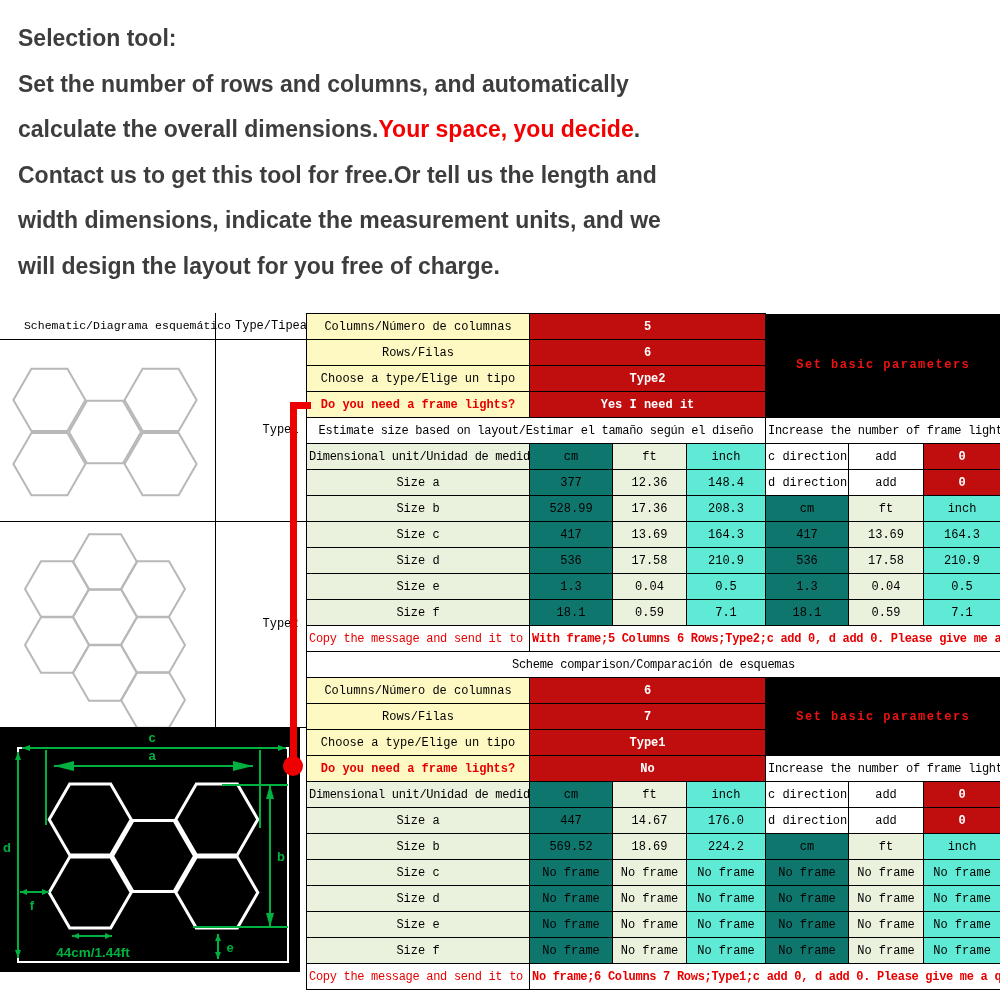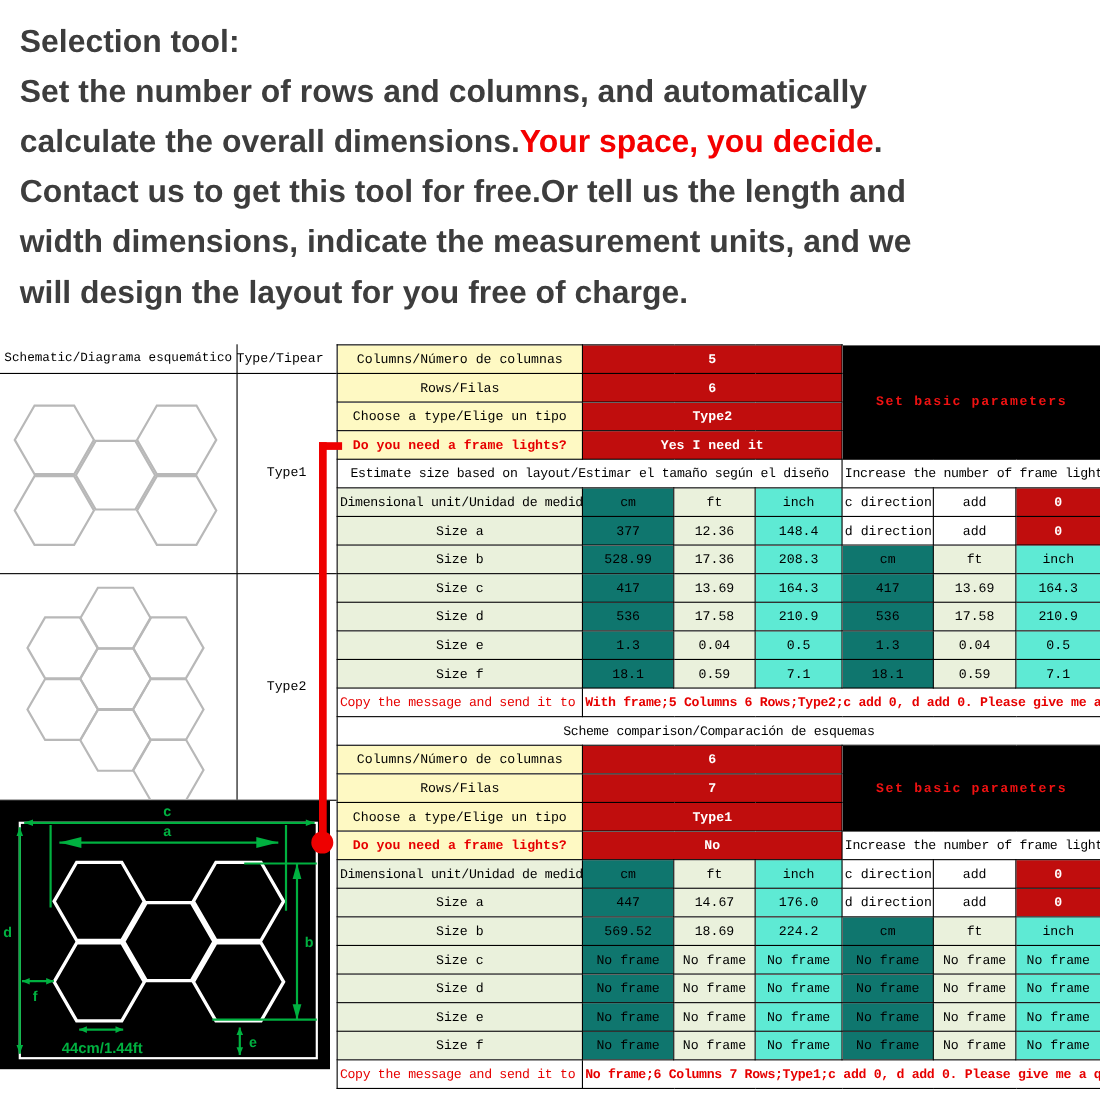--- a/index.html
+++ b/index.html
@@ -2,42 +2,42 @@
 <html><head>
 <meta charset="utf-8">
 <style>
   html,body{margin:0;padding:0;}
   body{width:1000px;height:1000px;position:relative;background:#fff;overflow:hidden;
        font-family:"Liberation Mono","DejaVu Sans Mono",monospace;color:#000;}
 
   
   .intro{position:absolute;left:18px;top:16px;width:975px;
          font-family:"Liberation Sans","DejaVu Sans",sans-serif;
-         font-weight:bold;font-size:29px;color:#3d3d3d;line-height:45.5px;white-space:nowrap;}
+         font-weight:bold;font-size:23px;color:#3d3d3d;line-height:45.5px;white-space:nowrap;}
   .intro .red{color:#f40000;}
 
   
   table.main{position:absolute;left:306px;top:313px;width:694px;
              border-collapse:collapse;table-layout:fixed;}
   .main td{border:1px solid #000;height:25px;padding:0 2px;text-align:center;
            font-size:12px;white-space:nowrap;overflow:hidden;}
   .peach{background:#fef9c3;font-size:11.5px;}
   .redcell{background:#c00d0d;color:#fff;font-weight:bold;font-size:13px;}
   .redlab{color:#e60000;font-weight:bold;font-size:12px;margin-top:42px;}
   .setb{border:none !important;background:#000000;color:#ef1212;font-weight:bold;
         font-size:16.5px;letter-spacing:1.5px;}
   .small{font-size:11px;letter-spacing:-0.3px;}
   .g{background:#eaf1dc;} .gy{background:#0f766e;} .bl{background:#5eead4;}
   .sz{font-size:11.5px;}
   .copylab{color:#e60000;font-size:10.5px;letter-spacing:-0.3px;}
   .quote{color:#e60000;font-weight:bold;font-size:10.5px;text-align:left;
          padding-left:5px;letter-spacing:-0.3px;}
 
   
-  .lcell{position:absolute;text-align:center;font-size:11.5px;line-height:26px;height:26px;}
+  .lcell{position:absolute;text-align:center;font-size:11.5px;line-height:26px;height:26px;padding-left:20px;}
   .hline{position:absolute;left:0;width:306px;height:1px;background:#000;}
   .vline{position:absolute;width:1px;background:#000;}
   .schsvg{position:absolute;left:0;}
   #diag{position:absolute;left:0;top:728px;background:#000;}
 
   
   .redbar{position:absolute;background:#ee0000;z-index:9;}
   #rdot{position:absolute;left:283px;top:756px;width:20px;height:20px;border-radius:50%;
         background:#ee0000;z-index:9;}
 </style>

